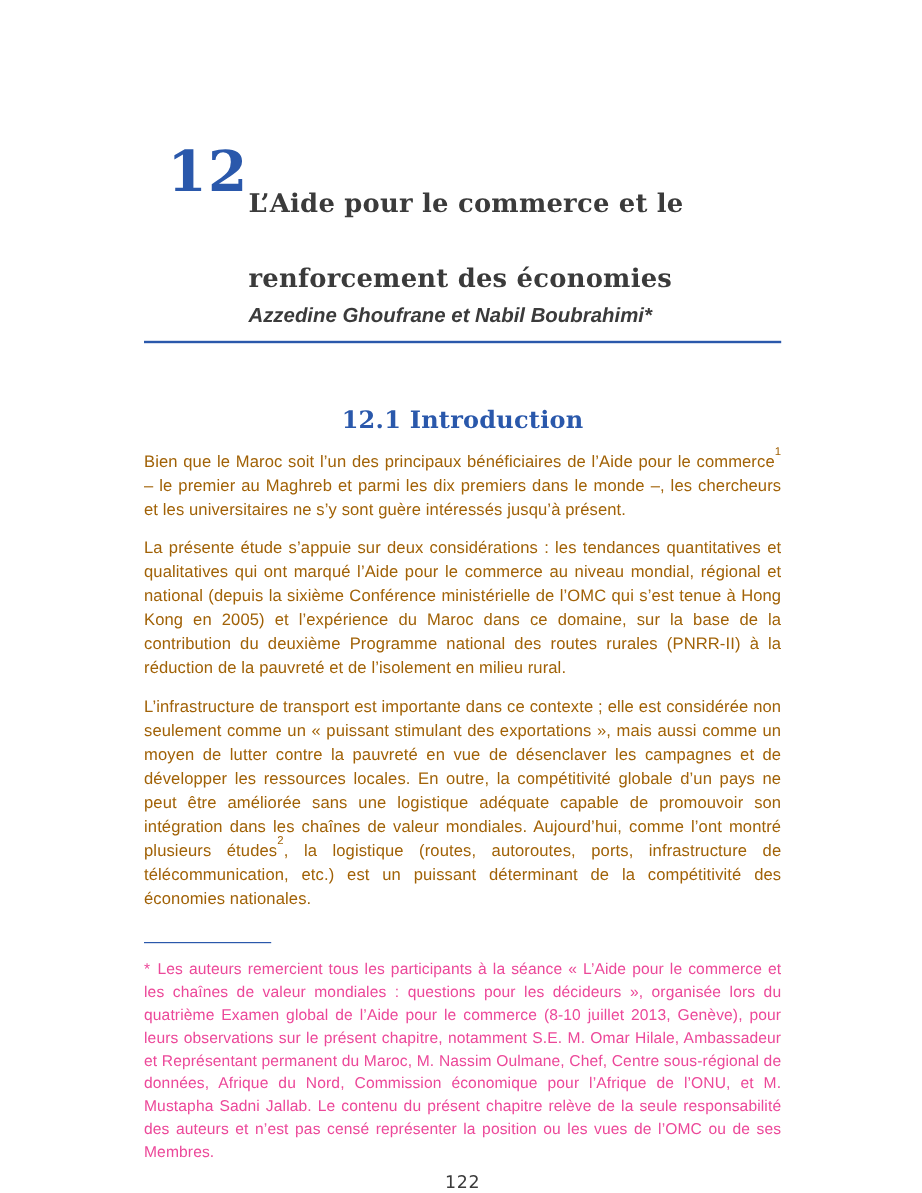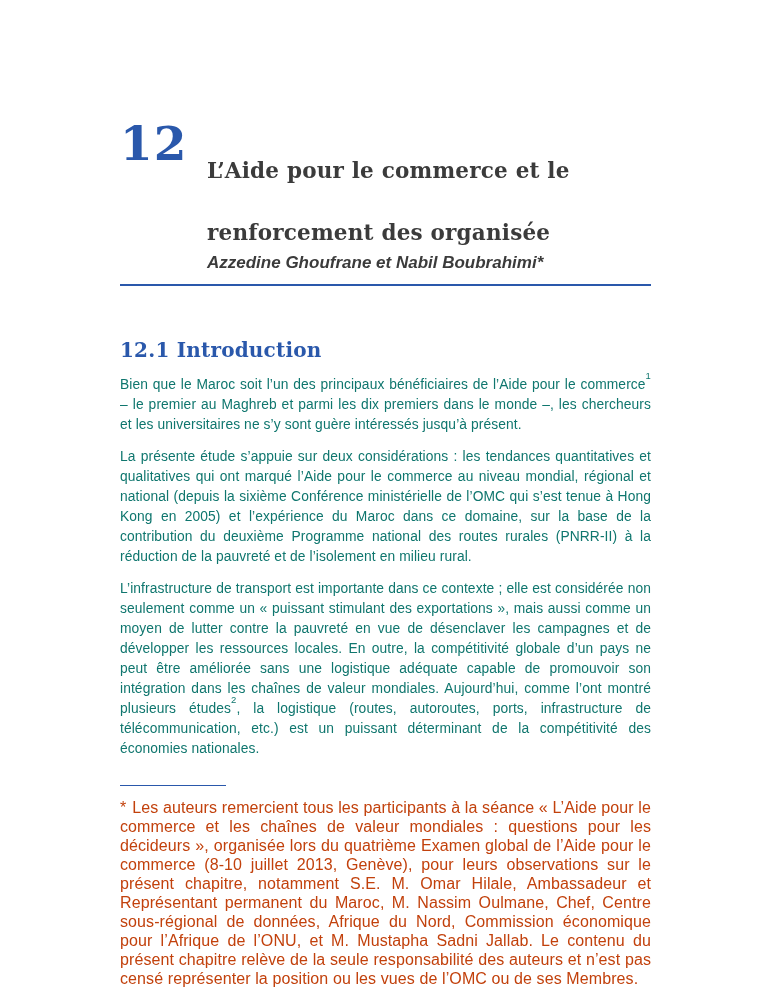--- a/index.html
+++ b/index.html
@@ -17,20 +17,21 @@
   .chapter-header { display: flex; align-items: flex-start; }
   .chapter-number {
     flex: 0 0 87px;
     width: 87px;
     font-family: "DejaVu Serif", "Liberation Serif", serif;
     font-weight: 700;
     font-size: 47px;
     line-height: 40px;
     letter-spacing: 1px;
     color: #2a58ab;
+    text-align: right;
   }
   .chapter-heading-block { flex: 1 1 auto; }
   .chapter-title {
     margin: 12px 0 0 0;
     font-family: "DejaVu Serif", "Liberation Serif", serif;
     font-weight: 700;
     font-size: 21.5px;
     line-height: 29.5px;
     letter-spacing: 0.2px;
     color: #3b3b3b;
@@ -52,48 +53,49 @@
   }
   
   .section-heading {
     margin: 51px 0 12px 0;
     font-family: "DejaVu Serif", "Liberation Serif", serif;
     font-weight: 700;
     font-size: 20px;
     line-height: 26px;
     letter-spacing: 0.2px;
     color: #2a58ab;
+    text-align: center;
   }
   .body-copy p {
     margin: 0 0 12px 0;
     font-size: 13.8px;
     line-height: 20px;
     letter-spacing: 0.1px;
-    color: #0f766e;
+    color: #a16207;
     text-align: justify;
   }
   .body-copy sup.fn-ref {
     font-size: 9.5px;
     line-height: 0;
     position: relative;
     top: -4.5px;
   }
   
   .footnote-rule {
     width: 106px;
     height: 1px;
     background: #2a58ab;
     margin: 26px 0 12px 0;
   }
   .footnote {
     margin: 0;
-    font-size: 16px;
+    font-size: 13px;
     line-height: 19px;
     letter-spacing: 0.1px;
-    color: #c2410c;
+    color: #ec4899;
     text-align: justify;
   }
   .fn-marker { margin-right: 6px; }
   .page-number {
     margin-top: 8px;
     text-align: center;
     font-family: "DejaVu Sans", "Liberation Sans", sans-serif;
     font-size: 14.5px;
     line-height: 18px;
     letter-spacing: 0.5px;
@@ -103,21 +105,21 @@
 </head>
 <body>
 
 <div class="page">
 
   <header class="chapter-header">
     <div class="chapter-number">12</div>
     <div class="chapter-heading-block">
       <h1 class="chapter-title">
         <span class="title-line">L’Aide pour le commerce et le</span>
-        <span class="title-line">renforcement des organisée</span>
+        <span class="title-line">renforcement des économies</span>
       </h1>
       <div class="authors">Azzedine Ghoufrane et Nabil Boubrahimi*</div>
     </div>
   </header>
 
   <div class="title-rule"></div>
 
   <section class="body-copy">
     <h2 class="section-heading">12.1 Introduction</h2>
 

